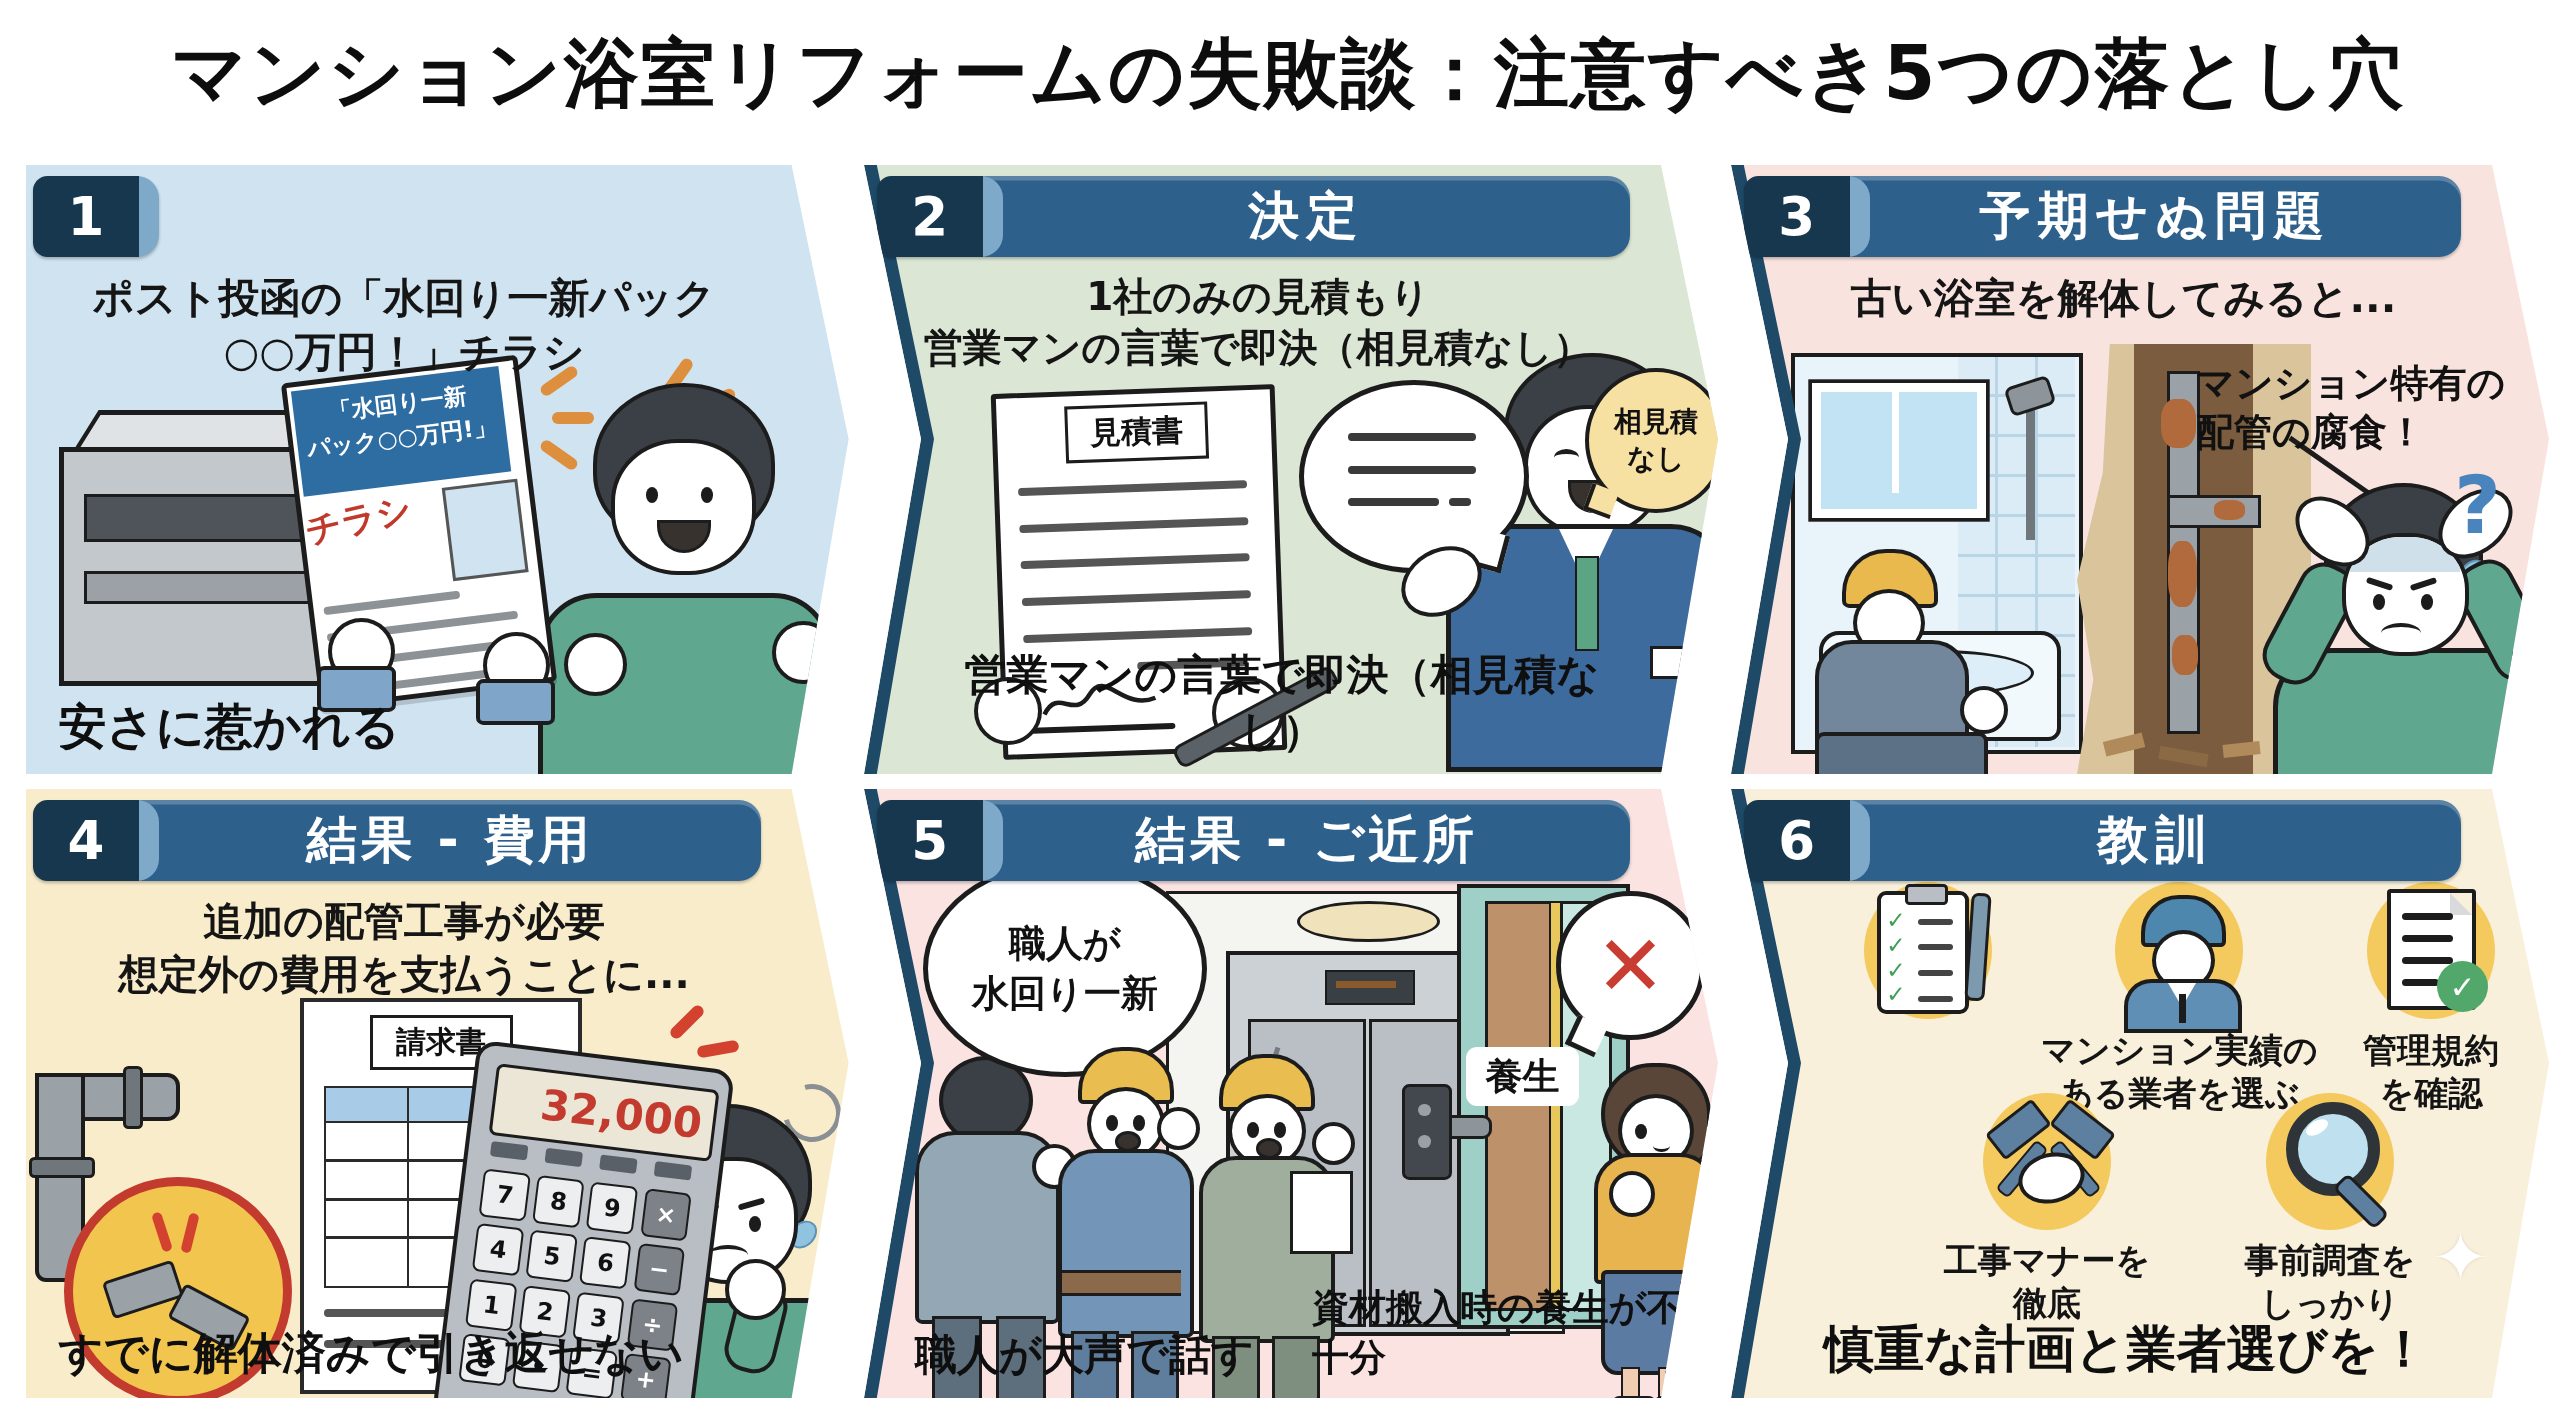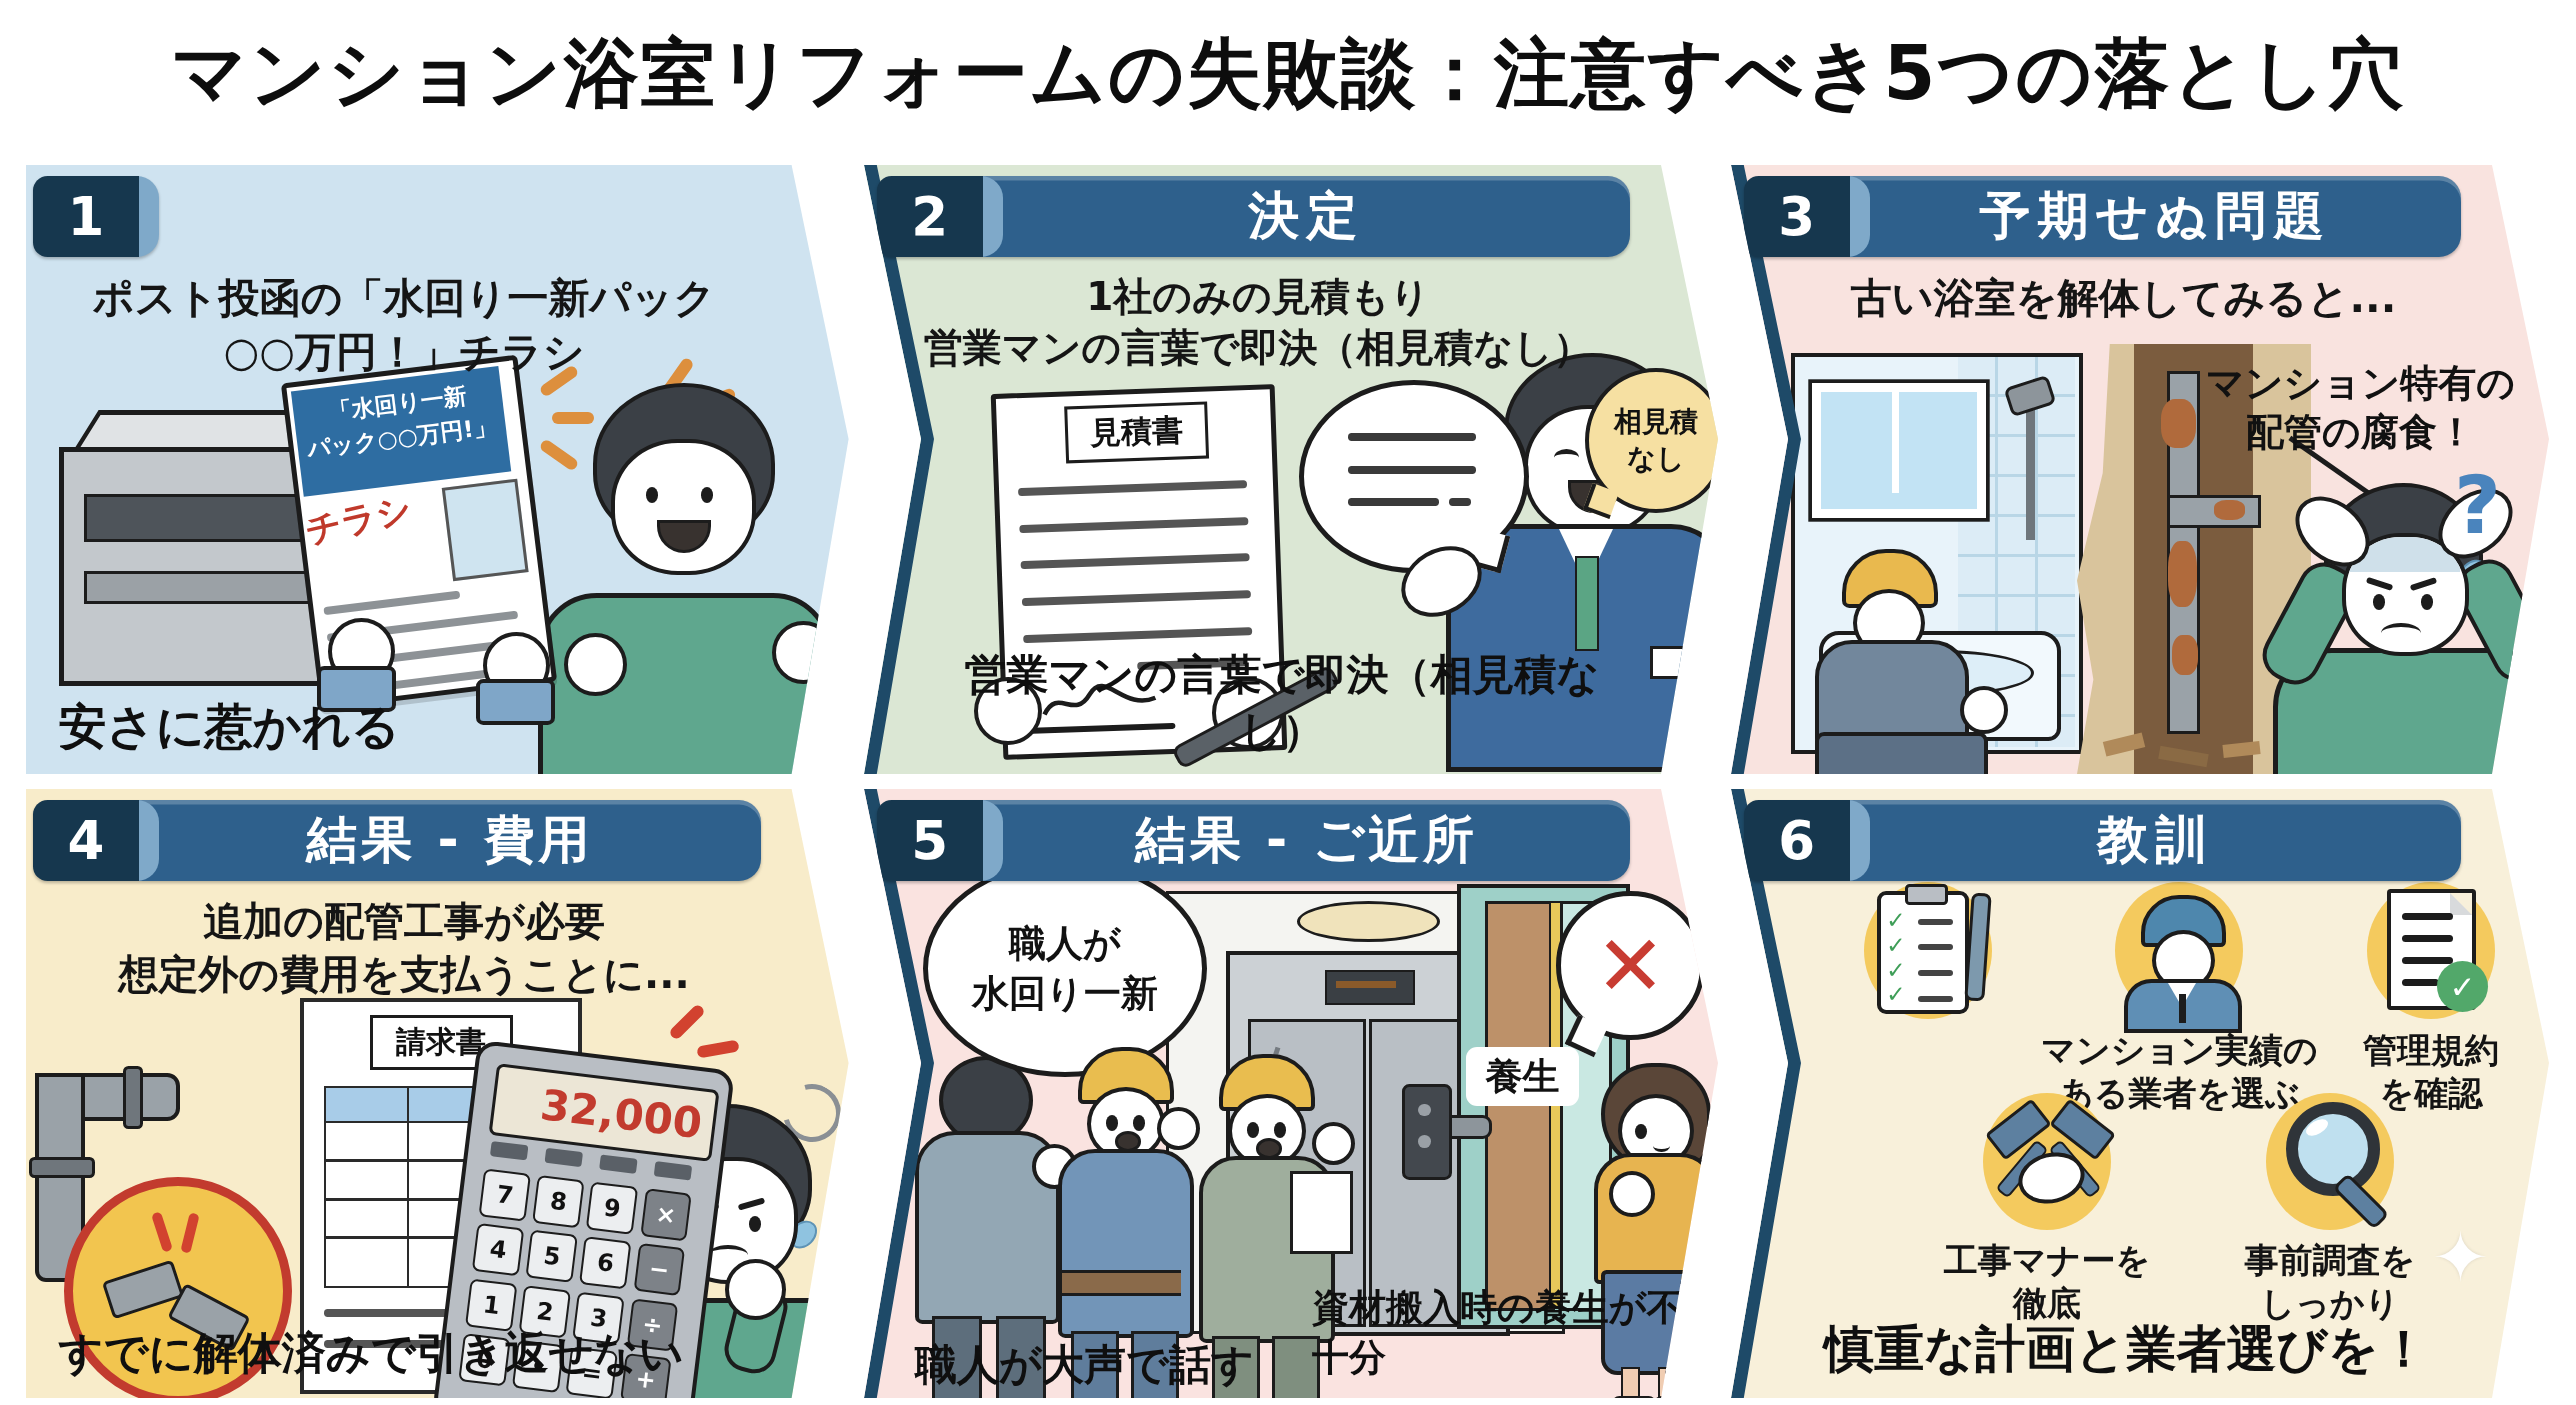--- a/index.html
+++ b/index.html
@@ -200,21 +200,21 @@
     </div>
 
     <div class="abs" style="left:84px;top:384px;width:174px;height:229px;z-index:3;">
       <div class="abs" style="left:27.4px;top:0;width:88px;height:51px;background:#e9b94e;border:4.6px solid #1c1c1c;border-radius:44px 44px 7.3px 7.3px;"></div>
       <div class="face" style="left:38px;top:40px;width:64px;height:60px;border-radius:50%;"></div>
       <div class="abs" style="left:0;top:91px;width:146px;height:101px;background:#72879c;border:4.6px solid #1c1c1c;border-radius:37px 37px 11px 11px;"></div>
       <div class="abs" style="left:0;top:183px;width:165px;height:48px;background:#5c7086;border:4.6px solid #1c1c1c;border-radius:9.1px;"></div>
       <div class="handc" style="left:145px;top:137px;width:40px;height:40px;"></div>
     </div>
 
-    <div class="abs pre" style="right:24px;top:194px;width:329px;text-align:center;font-size:38px;font-weight:800;line-height:1.3;z-index:5;">マンション特有の
+    <div class="abs pre" style="right:24px;top:194px;width:329px;text-align:left;font-size:38px;font-weight:800;line-height:1.3;z-index:5;">マンション特有の
 配管の腐食！</div>
     <div class="abs" style="left:549px;top:302px;width:110px;height:4.6px;background:#1c1c1c;transform:rotate(35deg);"></div>
 
     <div class="abs" style="left:723px;top:293px;font-size:81px;font-weight:900;color:#4a84bd;z-index:5;">?</div>
     <div class="hair" style="left:593px;top:318px;width:151px;height:137px;"></div>
     <div class="handc" style="left:560px;top:337px;width:75px;height:51px;transform:rotate(40deg);z-index:3;"></div>
     <div class="handc" style="left:703px;top:329px;width:75px;height:51px;transform:rotate(-40deg);z-index:3;"></div>
     <div class="face" style="left:611px;top:368px;width:119px;height:115px;overflow:hidden;z-index:2;">
       <div class="abs" style="left:-4.6px;top:-4.6px;width:119px;height:40px;background:#cfe0ea;"></div>
       <div class="brow" style="left:20px;top:44px;transform:rotate(18deg);"></div>
@@ -396,21 +396,21 @@
       </div>
       <div class="abs" style="left:0;top:90px;width:115px;height:123px;background:#e7b450;border:4.6px solid #1c1c1c;border-radius:37px 37px 5.5px 5.5px;"></div>
       <div class="handc" style="left:14.6px;top:108px;width:38px;height:38px;"></div>
       <div class="abs" style="left:7.3px;top:207px;width:101px;height:97px;background:#5b7ba3;border:4.6px solid #1c1c1c;border-radius:5.5px 5.5px 16.5px 16.5px;"></div>
       <div class="abs" style="left:27.4px;top:304px;width:14.6px;height:33px;background:#f0cdb2;border:2.7px solid #1c1c1c;"></div>
       <div class="abs" style="left:64px;top:304px;width:14.6px;height:33px;background:#f0cdb2;border:2.7px solid #1c1c1c;"></div>
       <div class="abs" style="left:18.3px;top:333px;width:40px;height:14.6px;background:#6f767c;border:2.7px solid #1c1c1c;border-radius:7.3px;"></div>
       <div class="abs" style="left:60px;top:333px;width:40px;height:14.6px;background:#6f767c;border:2.7px solid #1c1c1c;border-radius:7.3px;"></div>
     </div>
 
-    <div class="caption" style="left:51px;font-size:42px;bottom:5px;">職人が大声で話す</div>
+    <div class="caption" style="left:51px;font-size:42px;bottom:15px;">職人が大声で話す</div>
     <div class="caption" style="left:448px;font-size:37px;bottom:14.6px;">資材搬入時の養生が不十分</div>
   </div>
 
   <div class="panel clip2" style="left:1731px;top:789px;width:818px;background:#f8f0da;">
     <div class="edge"></div>
     <div class="hdr sh">
       <div class="hdr-num">6</div>
       <div class="hdr-arc"></div>
       <div class="hdr-bar">教訓</div>
     </div>

